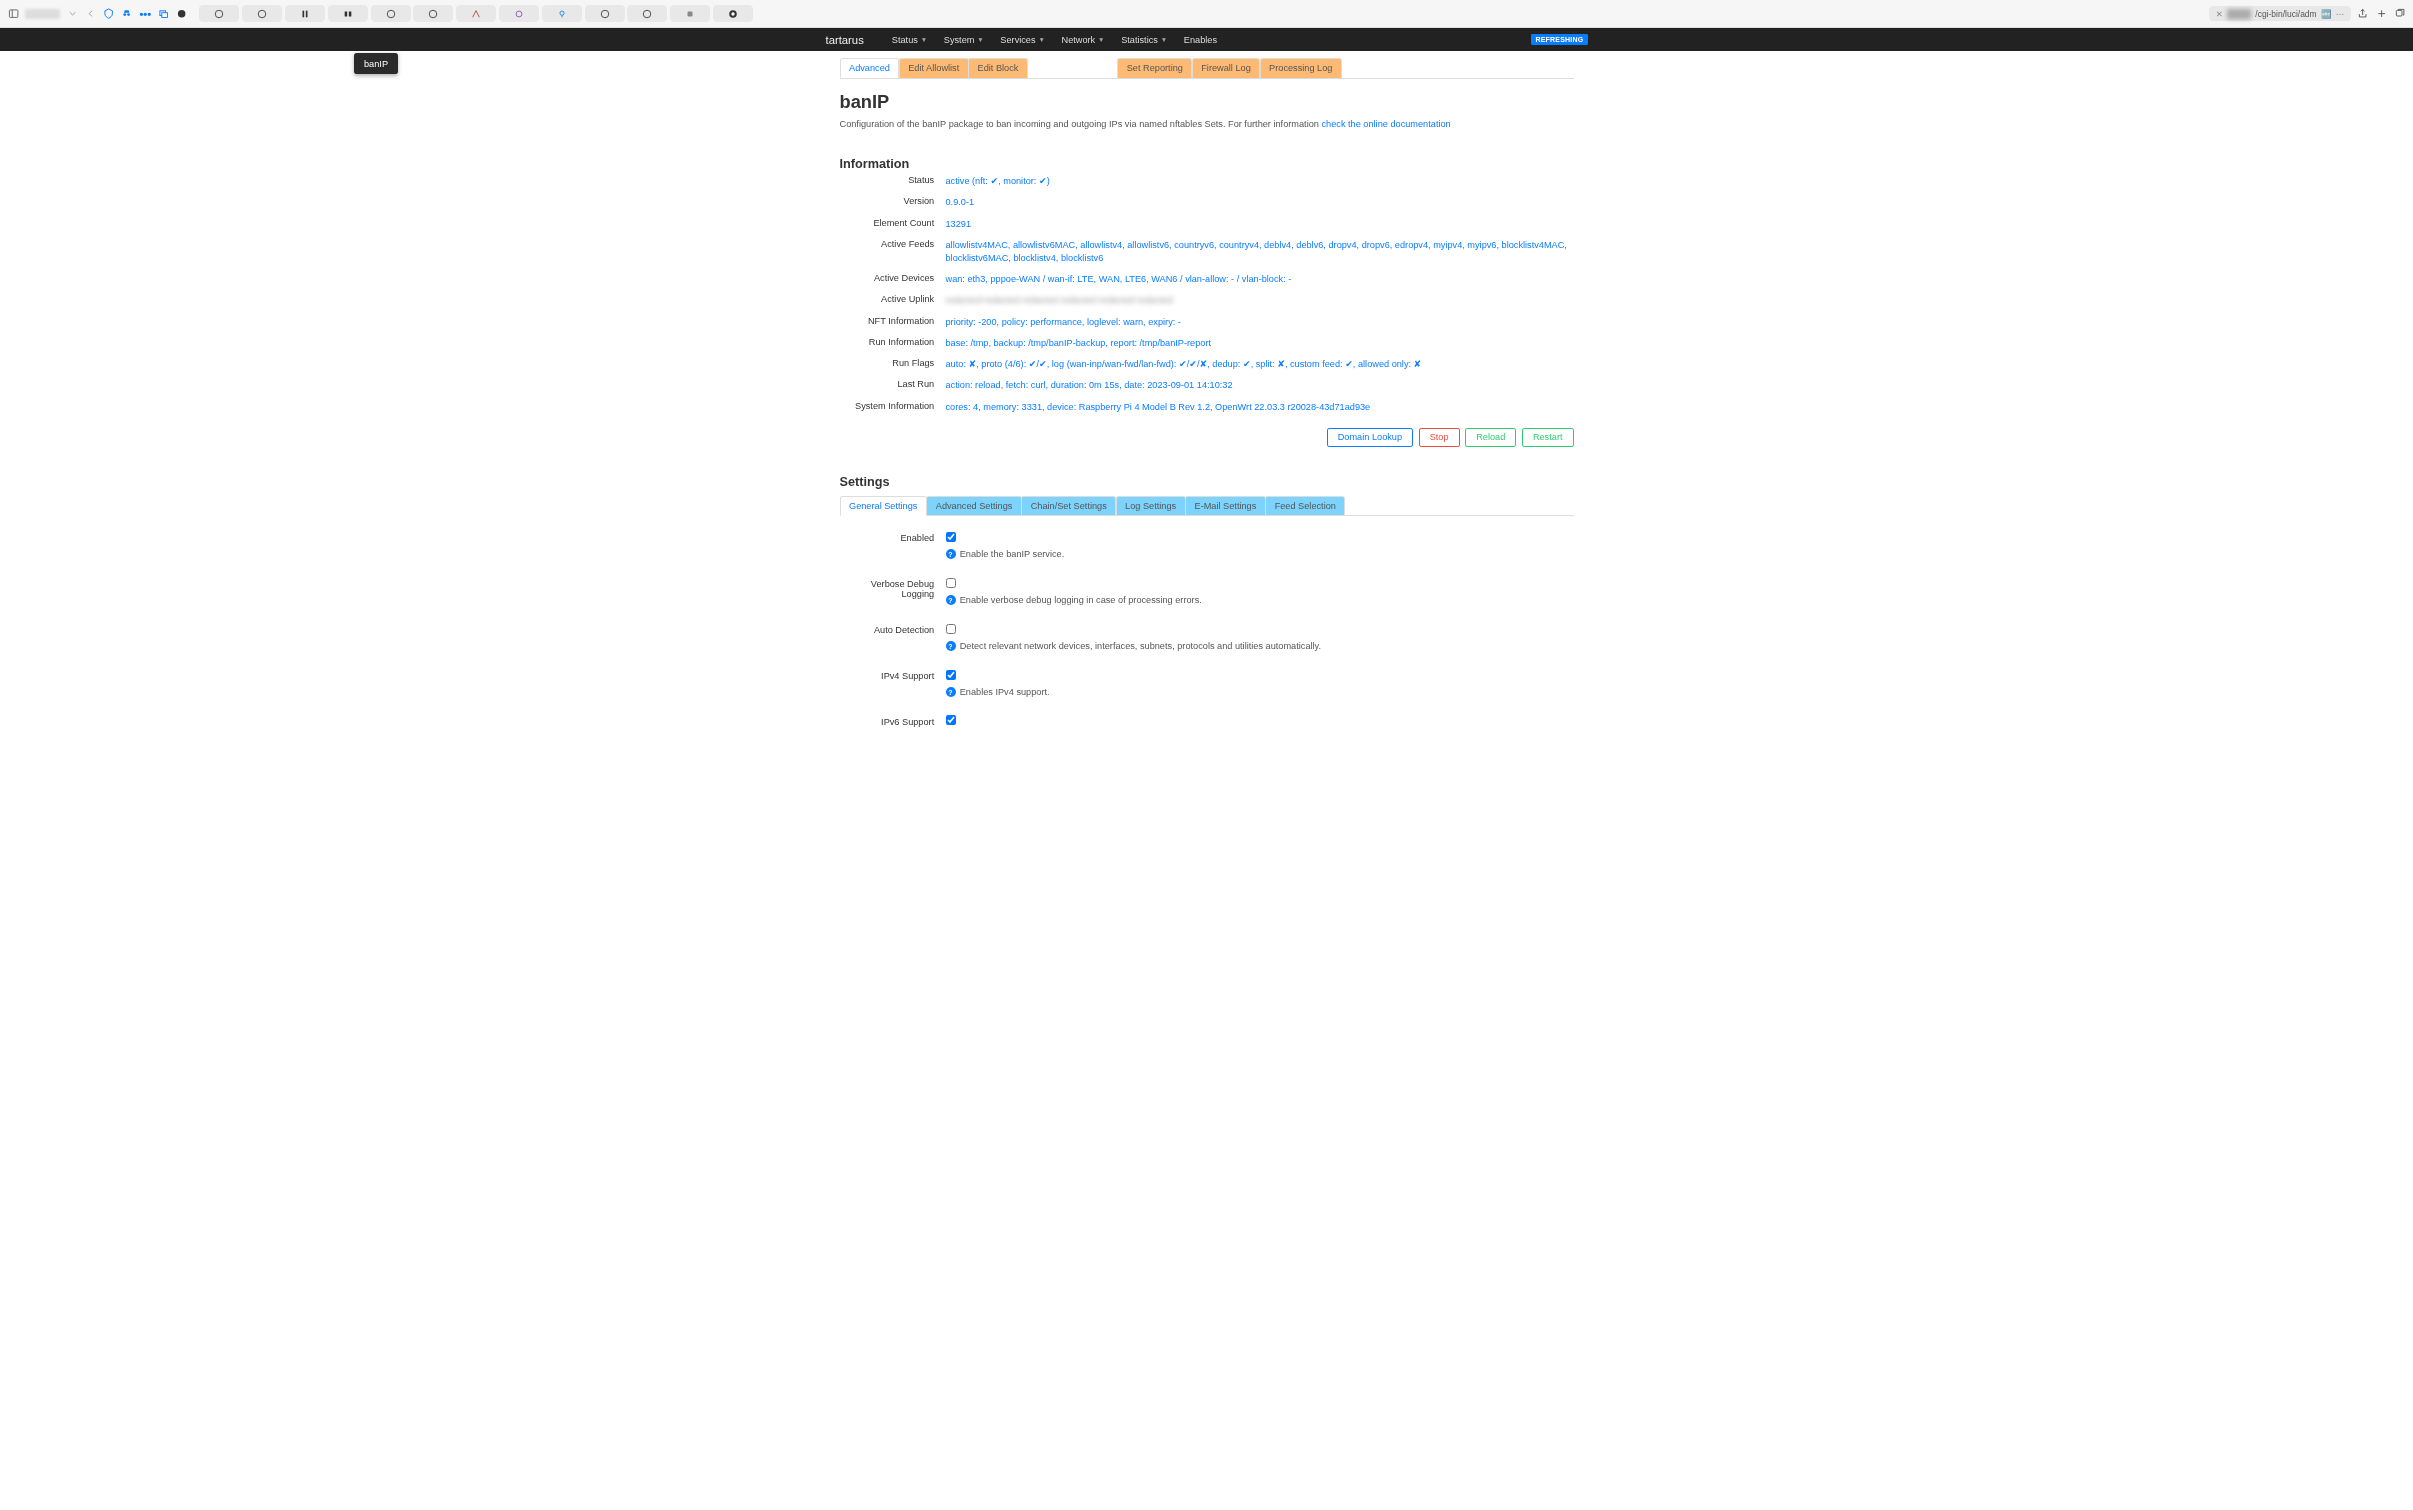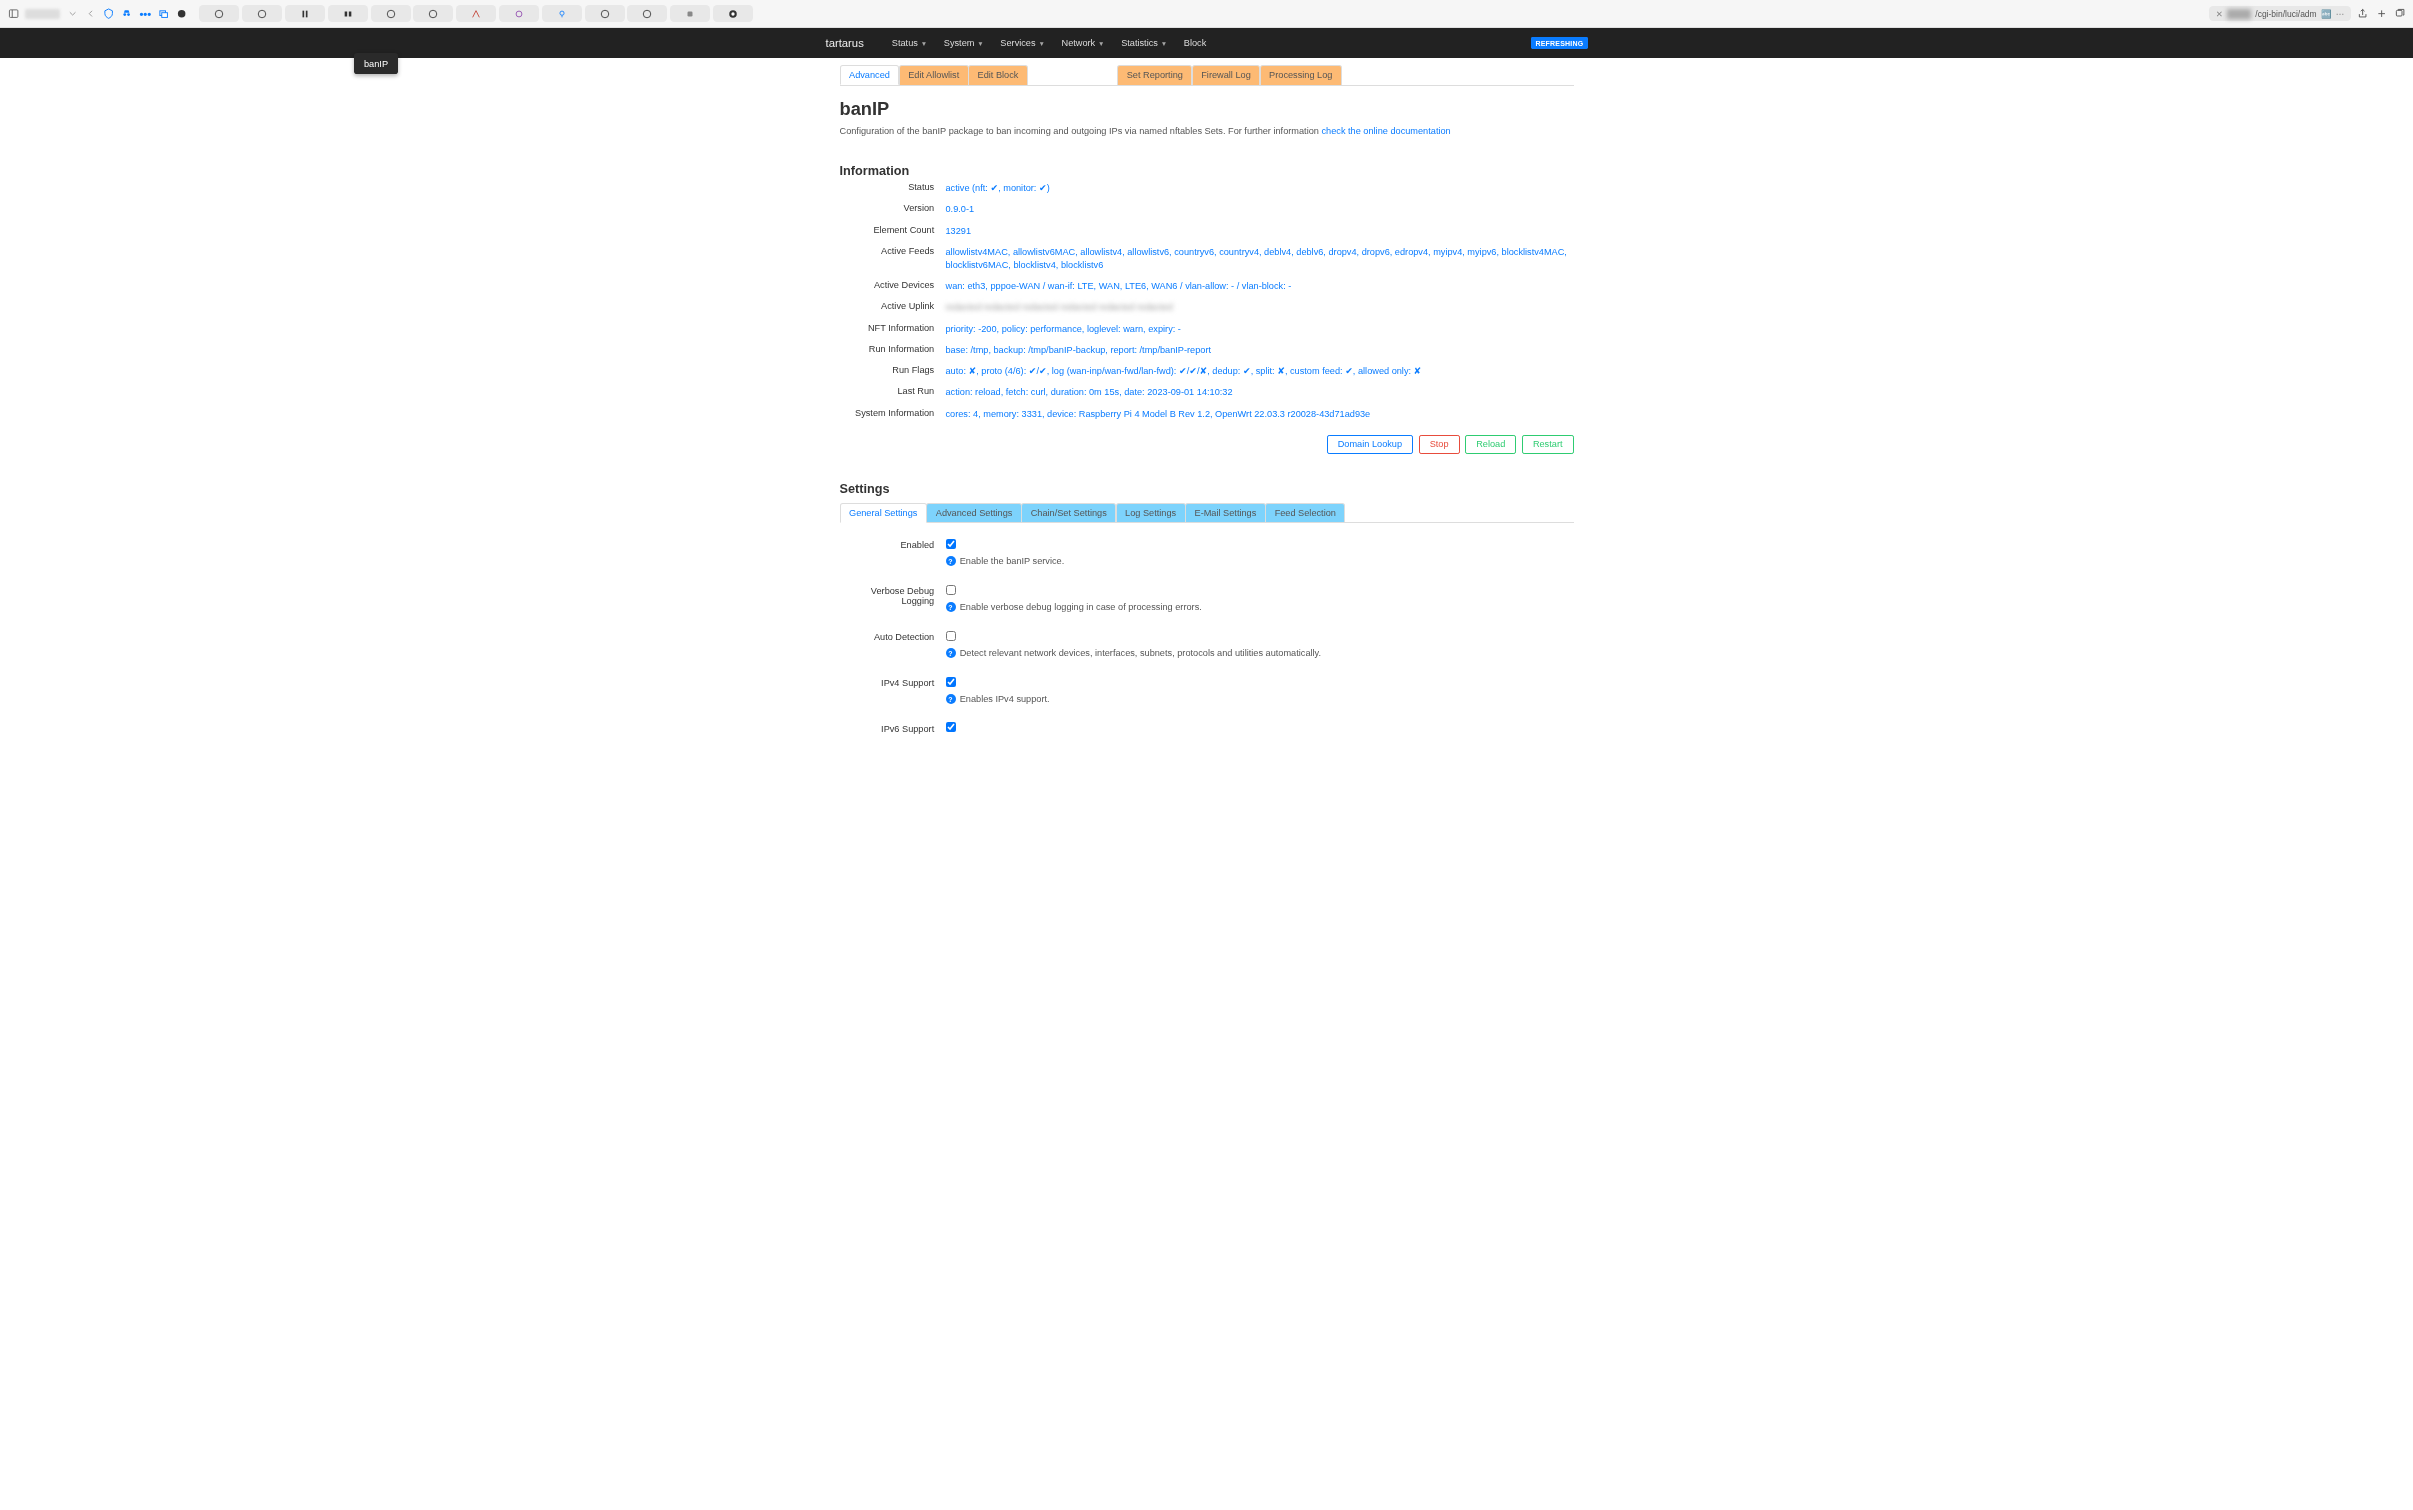--- a/index.html
+++ b/index.html
@@ -10,21 +10,21 @@
 .chrome-icon { width: 12.7px; height: 12.7px; display: inline-flex; align-items: center; justify-content: center; color: #666; }
 .chrome-icon svg { width: 11.3px; height: 11.3px; }
 .blur-text { background: #ddd; width: 35px; height: 10px; border-radius: 2.1px; filter: blur(1.4px); }
 .tab-strip { display: flex; gap: 2.8px; flex: 1; margin-left: 5.6px; }
 .tab-pill { background: #e8e8e8; border-radius: 4.2px; width: 40px; height: 17px; display: flex; align-items: center; justify-content: center; }
 .tab-pill svg { width: 10px; height: 10px; }
 .addr-bar { background: #e8e8e8; border-radius: 4.2px; padding: 2.8px 7px; display: flex; align-items: center; gap: 4.2px; min-width: 134px; font-size: 8.5px; color: #555; }
 .addr-bar .x { color: #888; }
 
 
-.topnav { background: #222; color: #fff; height: 30px; display: flex; align-items: center; padding: 0 14px; }
+.topnav { background: #222; color: #fff; height: 23px; display: flex; align-items: center; padding: 0 14px; }
 .topnav-inner { max-width: 762px; margin: 0 auto; width: 100%; display: flex; align-items: center; }
 .brand { font-size: 11.3px; font-weight: 400; margin-right: 21px; color: #eee; }
 .nav-items { display: flex; gap: 2.8px; flex: 1; }
 .nav-item { color: #ddd; padding: 4.2px 7px; font-size: 9.2px; cursor: pointer; display: flex; align-items: center; gap: 2.8px; }
 .nav-item .caret { font-size: 6.4px; opacity: 0.7; }
 .refreshing-badge { background: #0a7cff; color: #fff; font-size: 7px; font-weight: 700; padding: 2.1px 4.2px; border-radius: 1.4px; letter-spacing: 0.2px; }
 
 
 .dropdown-tip { position: absolute; background: #2a2a2a; color: #fff; padding: 5.6px 10px; border-radius: 2.8px; font-size: 9.2px; box-shadow: 0 1.4px 4.2px rgba(0,0,0,0.3); }
 
@@ -230,21 +230,21 @@
         </div>
       <div class="nav-item">
           <span>Network</span>
           <span class="caret">▼</span>
         </div>
       <div class="nav-item">
           <span>Statistics</span>
           <span class="caret">▼</span>
         </div>
       <div class="nav-item">
-          <span>Block</span>
+          <span>Enables</span>
         </div>
     </div>
     <div class="refreshing-badge">REFRESHING</div>
   </div>
 </div>
 
 <div class="dropdown-tip" style="left:354px; top:53px;">banIP</div>
 
 <div class="page">
 

